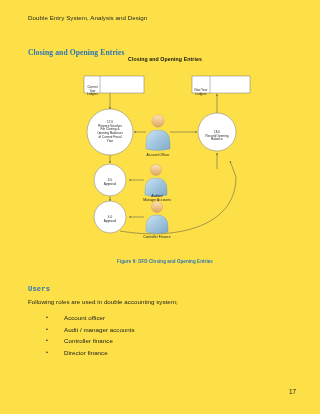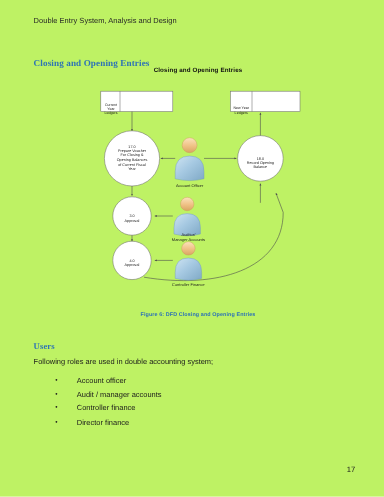--- a/index.html
+++ b/index.html
@@ -12,21 +12,21 @@
     height: 414px;
     position: relative;
     overflow: hidden;
     font-family: "Liberation Sans", sans-serif;
     color: #000000;
   }
 
   .page {
     position: absolute;
     inset: 0;
-    background: #bef264;
+    background: #fde047;
     padding-left: 38px;
   }
 
   
   .doc-header {
     position: absolute;
     left: 28px;
     top: 14px;
     font-size: 6.2px;
     line-height: 8px;
@@ -109,21 +109,21 @@
     font-weight: bold;
     color: #2e74b5;
     letter-spacing: 0.08px;
   }
 
   
   .users-heading {
     position: absolute;
     left: 28px;
     top: 285px;
-    font-family: Liberation Serif, serif;
+    font-family: Liberation Mono, monospace;
     font-weight: bold;
     font-size: 7.2px;
     line-height: 9px;
     color: #2e74b5;
     letter-spacing: 0.1px;
   }
   .users-intro {
     position: absolute;
     left: 28px;
     top: 297px;

